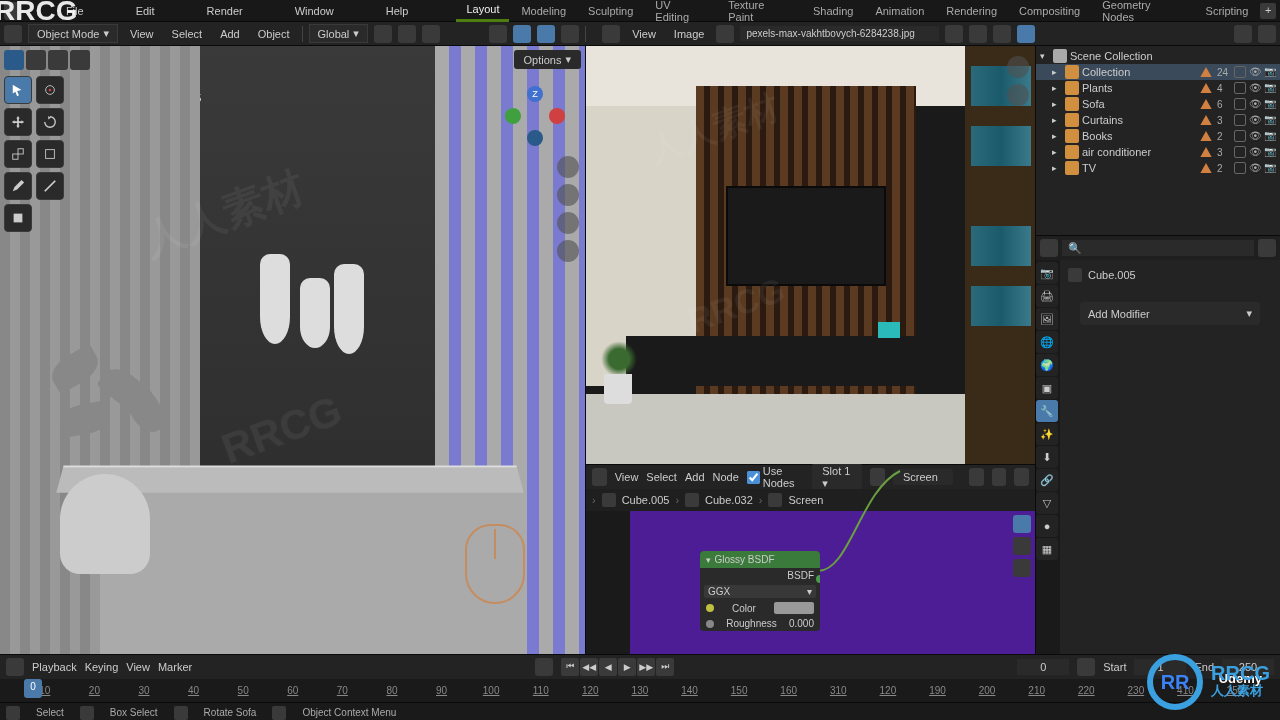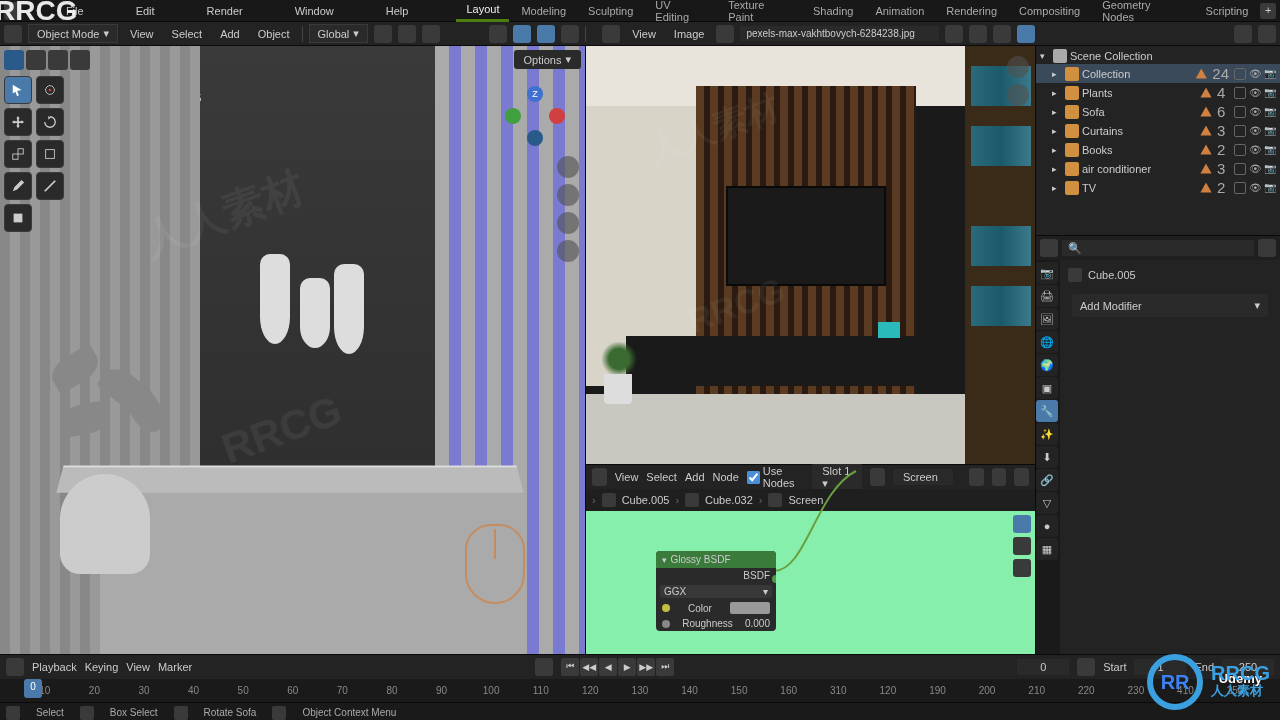--- a/index.html
+++ b/index.html
@@ -82,21 +82,21 @@
 
 
 .nodeed { height: 190px; background: #1a1a1a; display: flex; flex-direction: column; border-top: 1px solid #0a0a0a; }
 .node-header { height: 24px; background: #232323; display: flex; align-items: center; gap: 8px; padding: 0 6px; font-size: 11px; }
 .node-chk { display: flex; align-items: center; gap: 3px; }
 .node-chk input { accent-color: #4a90d9; }
 .node-slot { background: #2a2a2a; padding: 2px 10px; border-radius: 3px; }
 .node-bread { height: 22px; display: flex; align-items: center; gap: 6px; padding: 0 6px; background: #1f1f1f; font-size: 11px; }
 .bread-ic { width: 14px; height: 14px; background: #3a3a3a; border-radius: 2px; }
 .bread-sep { color: #666; }
-.node-canvas { flex: 1; position: relative; background: #86efac; }
+.node-canvas { flex: 1; position: relative; background: #4c1d95; margin-left: 44px; }
 .node-box { position: absolute; top: 40px; left: 70px; width: 120px; background: #2a2a2a; border-radius: 4px; overflow: hidden; font-size: 10px; }
 .node-title { background: #3a7a3a; padding: 3px 18px 3px 6px; display: flex; align-items: center; gap: 4px; position: relative; }
 .node-title::before { content: "▾"; font-size: 9px; }
 .node-row { padding: 2px 6px; display: flex; align-items: center; justify-content: space-between; }
 .sock { width: 8px; height: 8px; border-radius: 50%; }
 .sock-out { position: absolute; right: -4px; top: 24px; background: #4a9a4a; }
 .sock-col { background: #c0c040; }
 .sock-val { background: #888; }
 .node-sel { background: #383838; margin: 2px 4px; padding: 1px 4px; border-radius: 2px; display: flex; justify-content: space-between; }
 .color-sw { width: 40px; height: 12px; background: #999; border-radius: 2px; }
@@ -108,44 +108,44 @@
 .rpanel { width: 244px; display: flex; flex-direction: column; background: #232323; }
 .outliner { height: 190px; border-bottom: 1px solid #0a0a0a; overflow: hidden; }
 .ol-tree { padding: 2px 0; }
 .ol-row { display: flex; align-items: center; padding: 1px 4px; font-size: 11px; gap: 3px; }
 .ol-row.sel { background: #3a4a5a; }
 .ol-expand { width: 10px; font-size: 9px; }
 .ol-ic { width: 14px; height: 14px; border-radius: 2px; }
 .ol-ic.coll { background: #d09040; }
 .ol-label { flex: 1; }
 .ol-tri { width: 16px; height: 14px; background: #d08040; clip-path: polygon(50% 15%, 85% 85%, 15% 85%); }
-.ol-cnt { font-size: 15px; color: #aaa; min-width: 12px; }
+.ol-cnt { font-size: 10px; color: #aaa; min-width: 12px; }
 .ol-vis { width: 12px; height: 12px; border: 1px solid #666; border-radius: 2px; margin-left: 2px; }
 .ol-eye { width: 12px; height: 12px; color: #aaa; font-size: 10px; text-align: center; }
 
 .props { flex: 1; display: flex; }
 .prop-tabs { width: 24px; background: #1a1a1a; display: flex; flex-direction: column; gap: 1px; padding-top: 2px; }
 .prop-tab { width: 22px; height: 22px; background: #232323; border-radius: 3px; display: flex; align-items: center; justify-content: center; font-size: 11px; }
 .prop-tab.active { background: #4a7aaa; }
 .prop-body { flex: 1; padding: 4px; }
 .prop-header { height: 24px; display: flex; align-items: center; gap: 4px; background: #1f1f1f; padding: 0 4px; }
 .prop-search { flex: 1; background: #2a2a2a; border: none; color: #ccc; padding: 2px 6px; font-size: 11px; }
 .prop-obj { padding: 4px; display: flex; align-items: center; gap: 6px; font-size: 11px; }
 .prop-ic { width: 14px; height: 14px; background: #3a3a3a; border-radius: 2px; }
-.add-mod { margin: 8px; padding: 5px 8px; background: #2a2a2a; border-radius: 3px; font-size: 11px; display: flex; align-items: center; justify-content: space-between; gap: 8px; }
+.add-mod { margin: 16px; padding: 5px 8px; background: #2a2a2a; border-radius: 3px; font-size: 11px; display: flex; align-items: center; justify-content: space-between; gap: 8px; }
 
 
 .timeline { height: 48px; background: #232323; border-top: 1px solid #0a0a0a; display: flex; flex-direction: column; }
 .tl-header { height: 24px; display: flex; align-items: center; padding: 0 6px; gap: 8px; font-size: 11px; }
 .tl-header .spacer { flex: 1; }
 .tl-play { display: flex; gap: 1px; }
 .tl-pbtn { width: 18px; height: 18px; background: #3a3a3a; border-radius: 2px; display: flex; align-items: center; justify-content: center; font-size: 9px; }
 .tl-frame-in { background: #2a2a2a; width: 52px; padding: 2px 4px; text-align: center; font-size: 11px; }
 .tl-track { height: 24px; background: #1a1a1a; display: flex; align-items: center; position: relative; padding: 0 20px; }
-.tl-tick { flex: 1; text-align: center; font-size: 10px; color: #888; }
+.tl-tick { flex: 1; text-align: center; font-size: 10px; color: #888; text-decoration: underline; }
 .tl-cursor { position: absolute; left: 24px; top: 0; bottom: 4px; width: 18px; background: #4a7aaa; border-radius: 3px; color: #fff; text-align: center; font-size: 10px; line-height: 16px; }
 
 
 .status { height: 20px; background: #1a1a1a; display: flex; align-items: center; padding: 0 6px; gap: 16px; font-size: 10px; color: #aaa; border-top: 1px solid #0a0a0a; }
 .status .sic { width: 14px; height: 14px; background: #3a3a3a; border-radius: 2px; }
 
 
 .wm { position: absolute; color: rgba(255,255,255,0.06); font-size: 42px; font-weight: bold; pointer-events: none; transform: rotate(-20deg); z-index: 3; }
 .wm-logo { position: absolute; bottom: 10px; right: 10px; z-index: 100; display: flex; align-items: center; gap: 8px; }
 .wm-ring { width: 56px; height: 56px; border: 6px solid #3aa0e0; border-radius: 50%; display: flex; align-items: center; justify-content: center; font-size: 20px; font-weight: bold; color: #3b82f6; }

